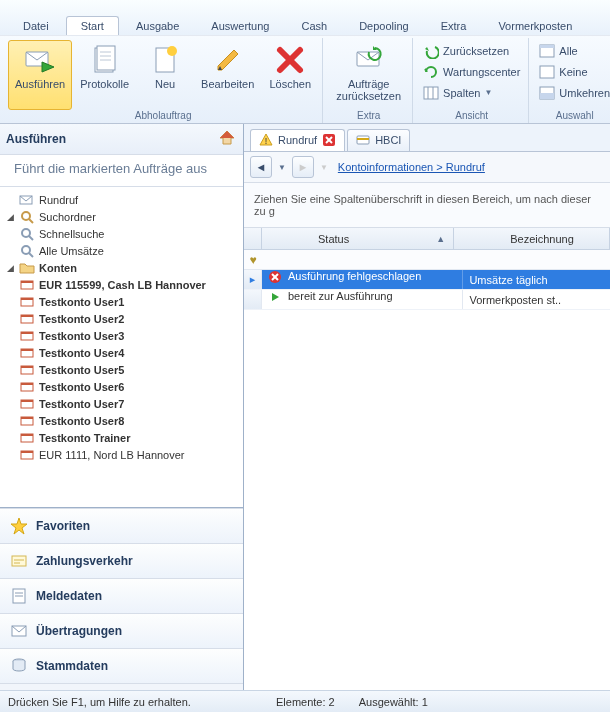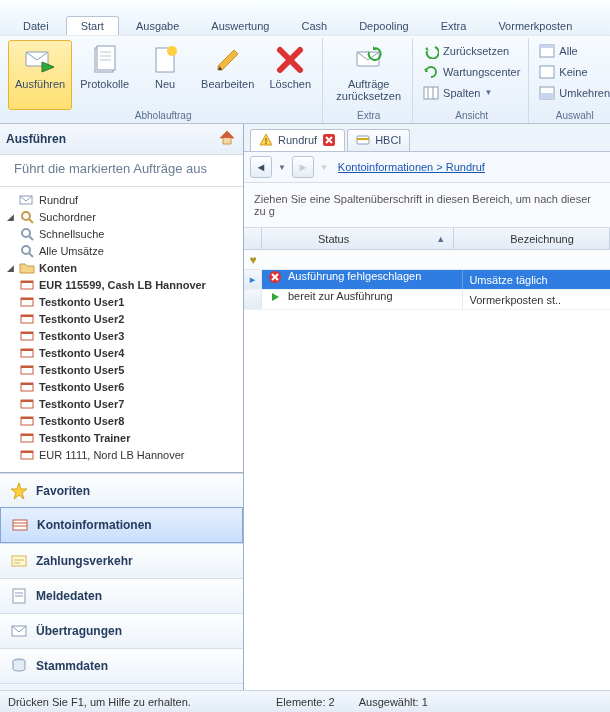--- a/index.html
+++ b/index.html
@@ -550,28 +550,20 @@
         </div>
     </div>
 
     <div class="navlist">
       <div class="navitem">
         <svg viewBox="0 0 18 18">
             <polygon points="9,1 11,7 17,7 12,11 14,17 9,13 4,17 6,11 1,7 7,7" fill="#ffcf3f" stroke="#d4a716"></polygon>
           </svg>
         <span>Favoriten</span>
       </div>
-      <div class="navitem selected">
-        <svg viewBox="0 0 18 18">
-            <rect x="2" y="4" width="14" height="10" fill="#fff" stroke="#c85a3c"></rect>
-            <line x1="2" y1="7" x2="16" y2="7" stroke="#c85a3c"></line>
-            <line x1="2" y1="10" x2="16" y2="10" stroke="#c85a3c"></line>
-          </svg>
-        <span>Kontoinformationen</span>
-      </div>
       <div class="navitem">
         <svg viewBox="0 0 18 18">
             <rect x="2" y="4" width="14" height="10" fill="#fff9d9" stroke="#d4b754"></rect>
             <line x1="4" y1="8" x2="14" y2="8" stroke="#d4b754"></line>
             <line x1="4" y1="11" x2="10" y2="11" stroke="#d4b754"></line>
           </svg>
         <span>Zahlungsverkehr</span>
       </div>
       <div class="navitem">
         <svg viewBox="0 0 18 18">

